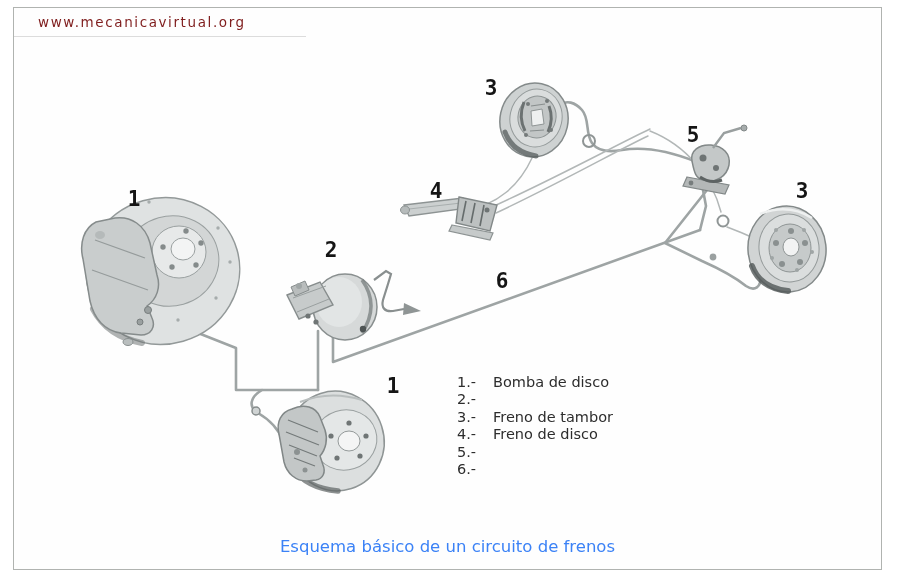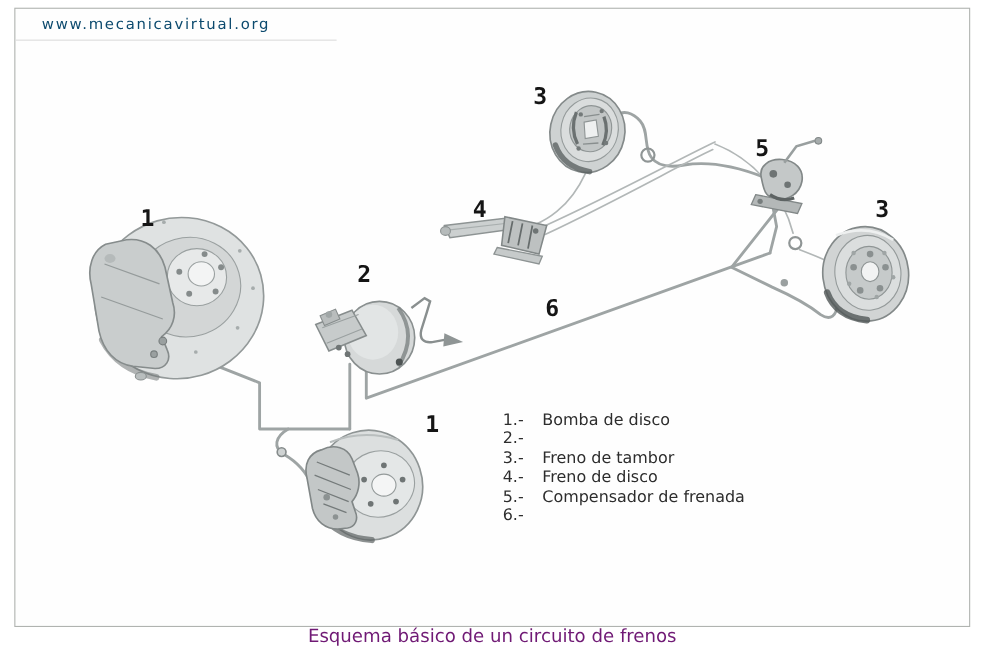--- a/index.html
+++ b/index.html
@@ -1,31 +1,31 @@
 <!DOCTYPE html>
 <html><head>
 <meta charset="utf-8">
 <style>
   html,body{margin:0;padding:0;background:#ffffff;width:900px;height:588px;overflow:hidden;
     font-family:"DejaVu Sans","Liberation Sans",sans-serif;}
   .stage{position:relative;width:900px;height:588px;background:#ffffff;}
   .frame{position:absolute;left:13px;top:7px;width:869px;height:563px;
     border:1px solid #b0b3b0;background:#fefefe;box-sizing:border-box;}
   .watermark{position:absolute;left:38px;top:14px;font-size:13.5px;letter-spacing:1.6px;
-    color:#0c4a6e;white-space:nowrap;}
+    color:#7f1d1d;white-space:nowrap;}
   .watermark-rule{position:absolute;left:14px;top:36px;width:292px;height:1px;background:#dcdcdc;}
   .diagram-svg{position:absolute;left:0;top:0;}
   .callout{position:absolute;transform:translate(-50%,-50%);
     font-family:"DejaVu Sans Mono","Liberation Mono",monospace;font-weight:bold;
     font-size:21px;color:#151515;line-height:1;}
   .legend{position:absolute;left:457px;top:374px;}
   .legend-row{display:flex;font-size:14.5px;line-height:17.4px;color:#2d2d2d;white-space:nowrap;}
   .legend-num{width:36px;flex:0 0 36px;}
   .caption{position:absolute;left:13px;top:537px;width:869px;text-align:center;
-    font-size:16.5px;color:#701a75;margin-top:32px;}
+    font-size:16.5px;color:#3b82f6;}
 </style>
 </head>
 <body>
 
 <div class="stage">
   <div class="frame"></div>
   <div class="watermark-rule"></div>
   <div class="watermark">www.mecanicavirtual.org</div>
 
   <svg class="diagram-svg" width="900" height="588" viewBox="0 0 900 588">
@@ -200,21 +200,20 @@
     <div class="legend-row">
       <span class="legend-num">3.-</span>
       <span class="legend-label">Freno de tambor</span>
     </div>
     <div class="legend-row">
       <span class="legend-num">4.-</span>
       <span class="legend-label">Freno de disco</span>
     </div>
     <div class="legend-row">
       <span class="legend-num">5.-</span>
-      <span class="legend-label">Compensador de frenada</span>
     </div>
     <div class="legend-row">
       <span class="legend-num">6.-</span>
     </div>
   </div>
 
   <div class="caption">Esquema básico de un circuito de frenos</div>
 </div>
 
 </body></html>

